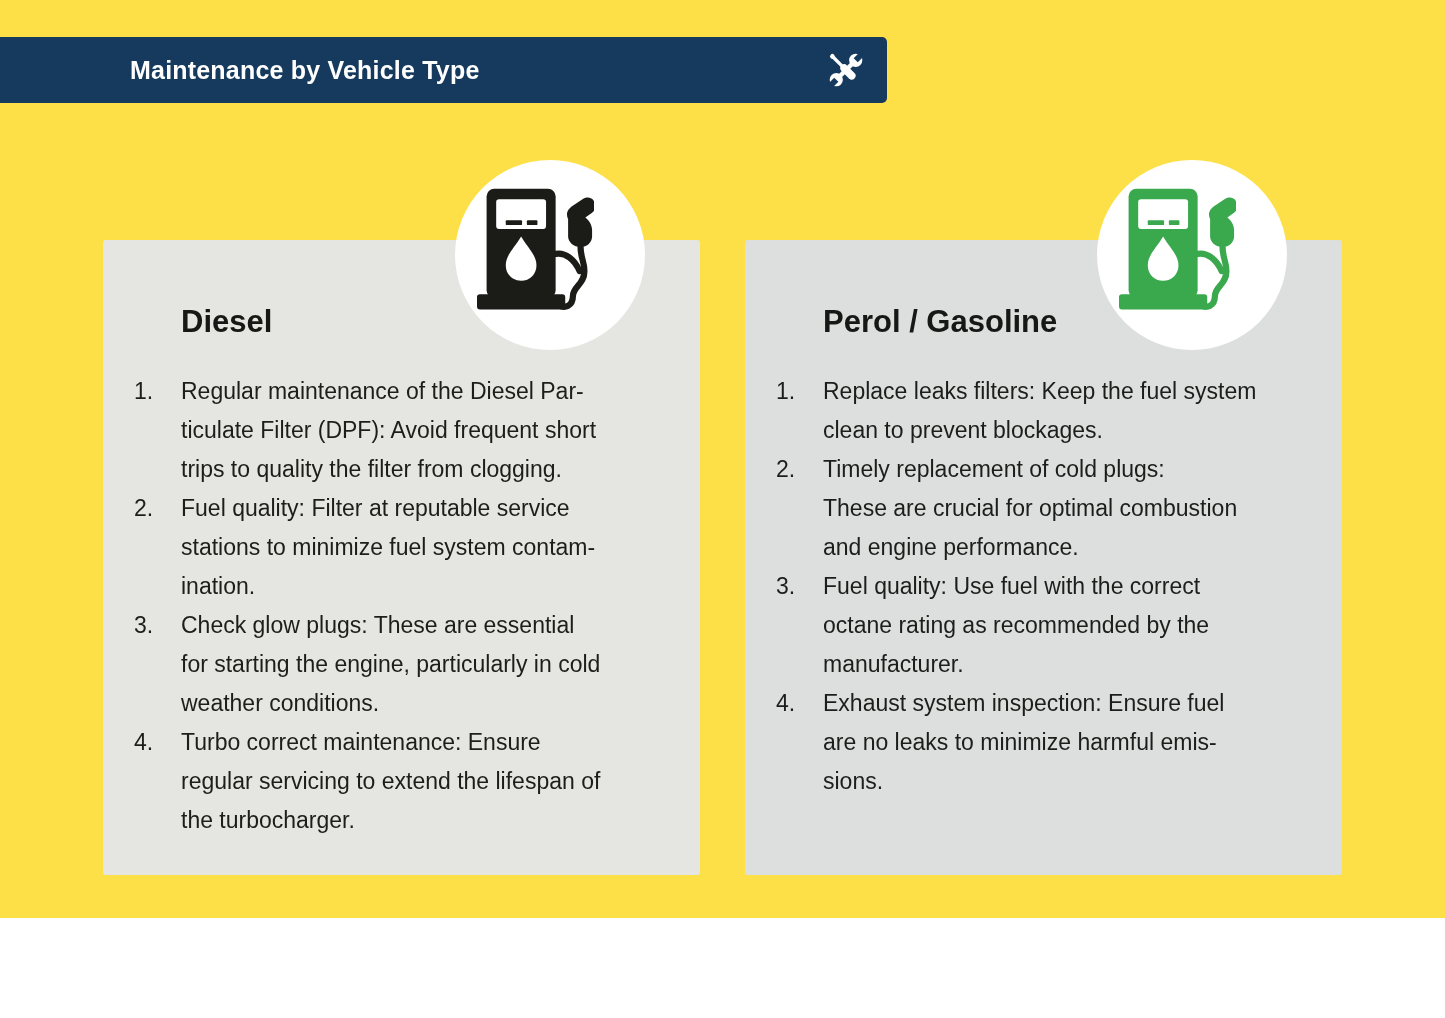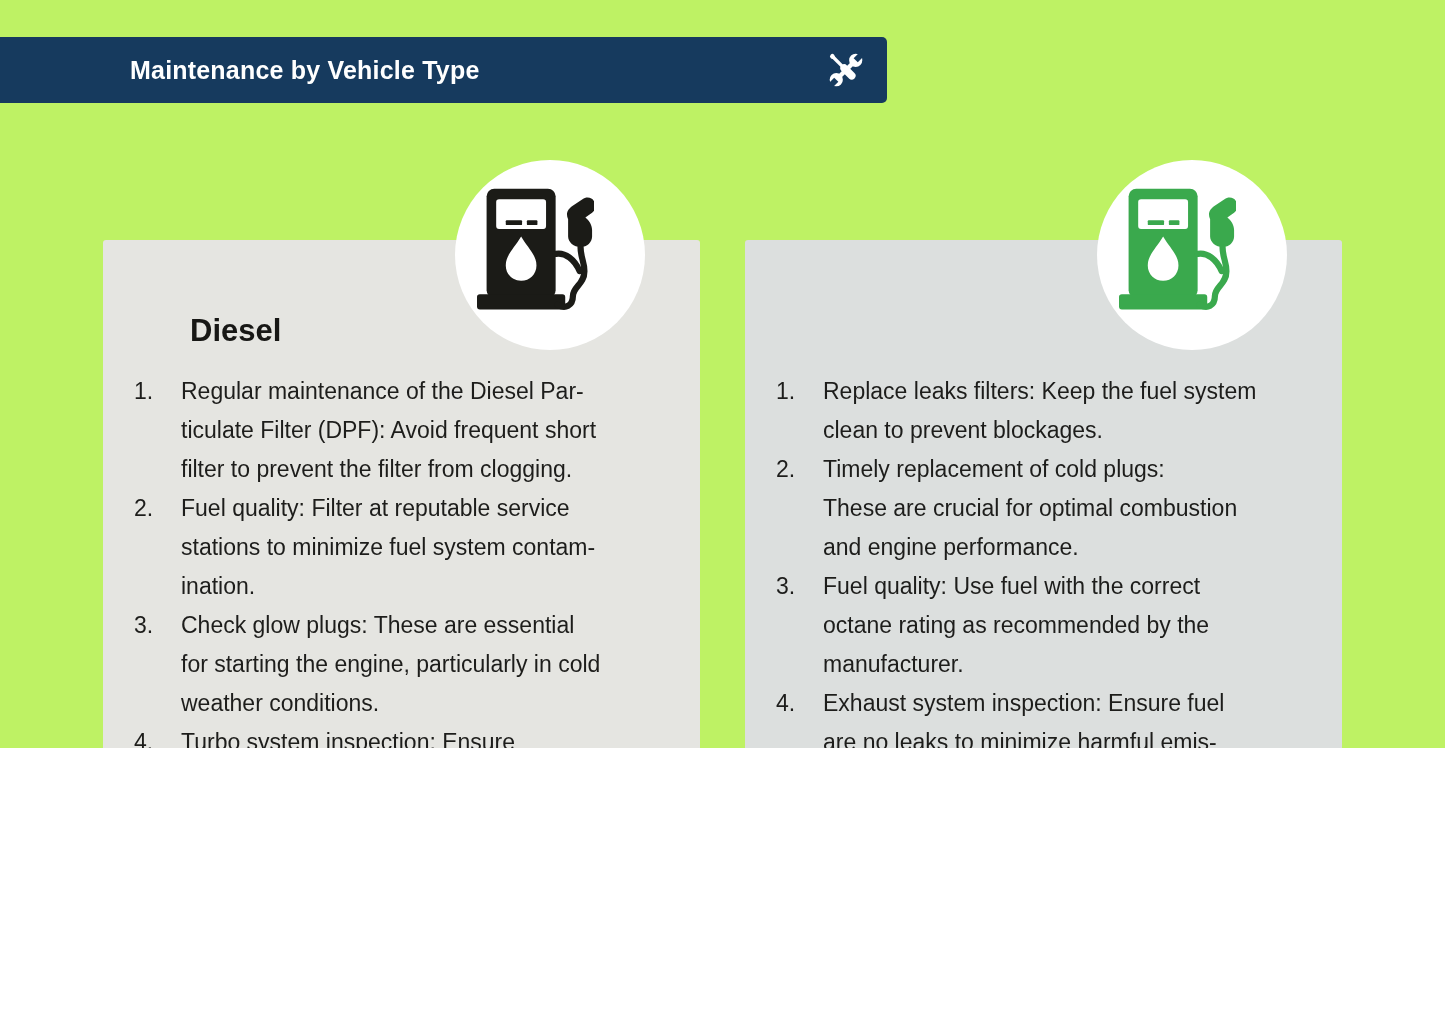--- a/index.html
+++ b/index.html
@@ -1,22 +1,22 @@
 <!DOCTYPE html>
 <html><head>
 <meta charset="utf-8">
 <style>
   :root { --navy: #163a5e; }
   * { box-sizing: border-box; }
   html, body { margin: 0; padding: 0; background: #ffffff; }
   .page {
     position: relative;
     width: 1445px;
-    height: 748px;
-    background: #bef264;
+    height: 918px;
+    background: #fde047;
     font-family: "Liberation Sans", sans-serif;
     color: #1d1d1b;
     overflow: hidden;
   }
 
   
   .topbar {
     position: absolute;
     left: 0; top: 37px;
     width: 887px; height: 66px;
@@ -58,21 +58,21 @@
   .circle-left  { left: 455px; }
   .circle-right { left: 1097px; }
 
   .pump { position: absolute; top: 188px; width: 117px; height: 126px; }
   .pump-left  { left: 477px; }
   .pump-right { left: 1119px; }
 
   .card-title {
     position: absolute;
     top: 64px; left: 78px;
-    margin: 9px;
+    margin: 0;
     font-size: 31px;
     font-weight: bold;
     color: #171715;
   }
   .list {
     position: absolute;
     top: 132px; left: 31px; right: 14px;
     margin: 0; padding: 0;
     list-style: none;
     font-size: 23px;
@@ -115,44 +115,45 @@
     </svg>
   </header>
 
   <section class="card card-left">
     <h2 class="card-title">Diesel</h2>
     <ol class="list">
       <li>
         <span class="num">1.</span>
         <span class="txt">Regular maintenance of the Diesel Par-
 ticulate Filter (DPF): Avoid frequent short
-filter to prevent the filter from clogging.</span>
+trips to quality the filter from clogging.</span>
       </li>
       <li>
         <span class="num">2.</span>
         <span class="txt">Fuel quality: Filter at reputable service
 stations to minimize fuel system contam-
 ination.</span>
       </li>
       <li>
         <span class="num">3.</span>
         <span class="txt">Check glow plugs: These are essential
 for starting the engine, particularly in cold
 weather conditions.</span>
       </li>
       <li>
         <span class="num">4.</span>
-        <span class="txt">Turbo system inspection: Ensure
+        <span class="txt">Turbo correct maintenance: Ensure
 regular servicing to extend the lifespan of
 the turbocharger.</span>
       </li>
     </ol>
   </section>
 
   <section class="card card-right">
+    <h2 class="card-title">Perol / Gasoline</h2>
     <ol class="list">
       <li>
         <span class="num">1.</span>
         <span class="txt">Replace leaks filters: Keep the fuel system
 clean to prevent blockages.</span>
       </li>
       <li>
         <span class="num">2.</span>
         <span class="txt">Timely replacement of cold plugs:
 These are crucial for optimal combustion

